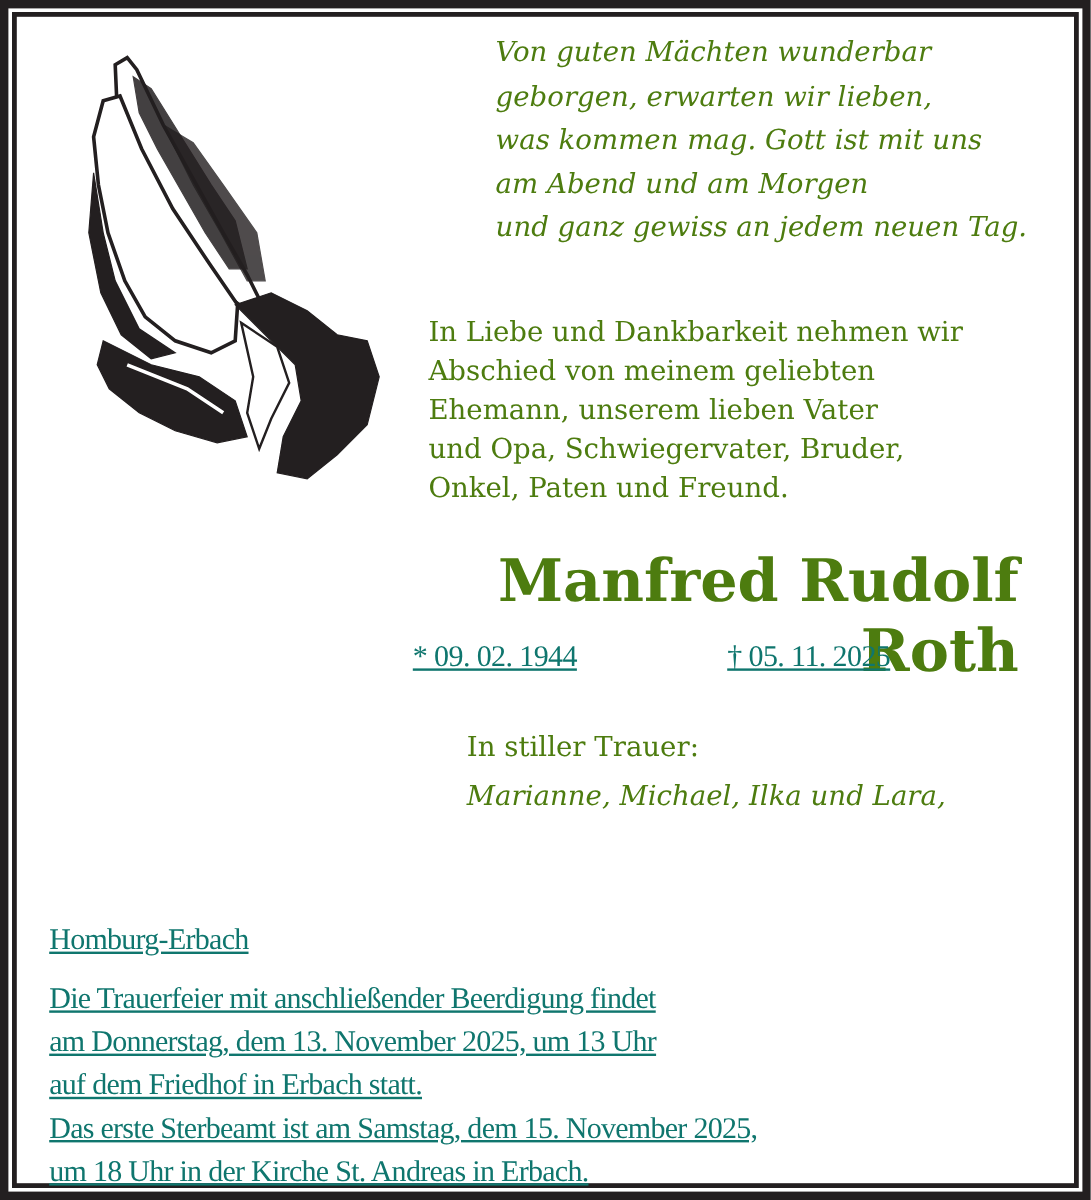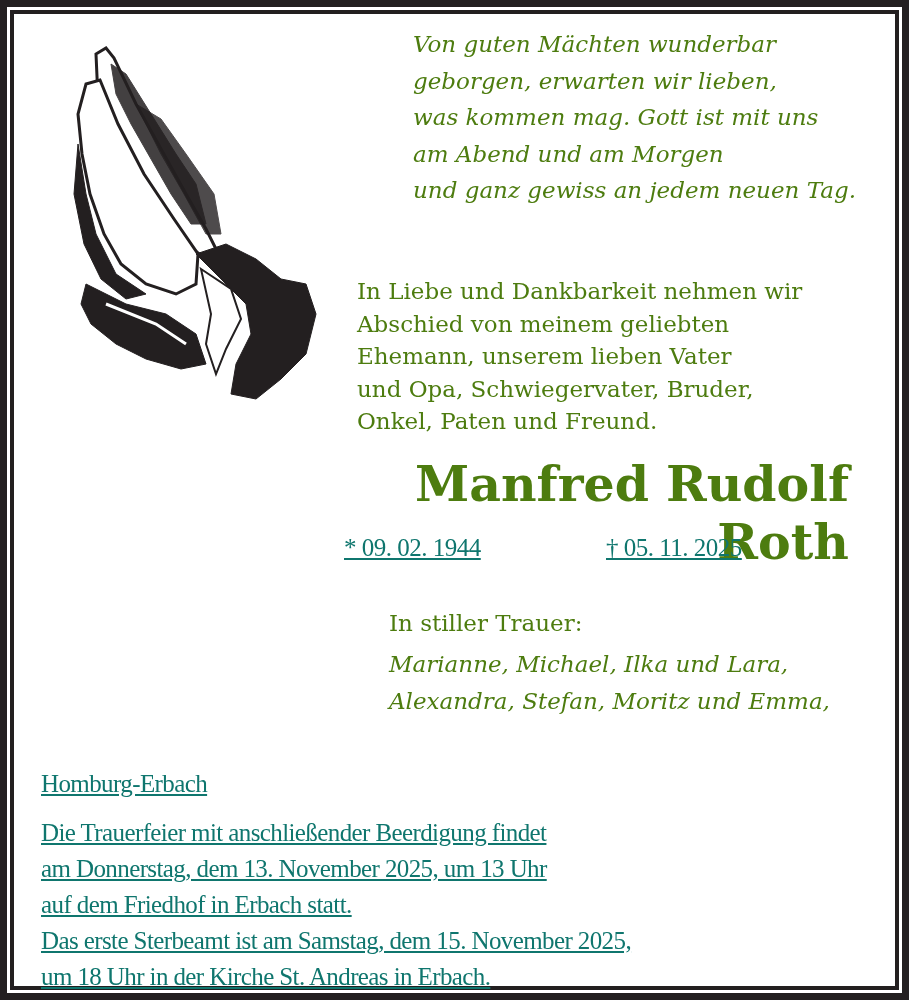--- a/index.html
+++ b/index.html
@@ -3,21 +3,21 @@
 <meta charset="utf-8">
 <style>
   html, body { margin: 0; padding: 0; background: #fff; }
   body { width: 909px; height: 1000px; position: relative; overflow: hidden; }
   .frame-outer { position: absolute; left: 0; top: 0; width: 909px; height: 1000px; box-sizing: border-box; border: 7px solid #231f20; }
   .frame-inner { position: absolute; left: 10px; top: 10px; right: 10px; bottom: 10px; box-sizing: border-box; border: 4px solid #231f20; }
   .serif { font-family: "DejaVu Serif", "Liberation Serif", serif; color: #4d7c0f; }
   .cond { font-family: "Liberation Serif", serif; color: #0f766e; text-decoration: underline; }
   .hands { position: absolute; left: 66px; top: 44px; width: 255px; height: 360px; }
   .quote { position: absolute; left: 413px; top: 26px; font-style: italic; font-size: 23px; line-height: 36.5px; white-space: pre; }
-  .intro { position: absolute; left: 357px; top: 261px; font-size: 23px; line-height: 32.5px; white-space: pre; margin-top: 14px; }
+  .intro { position: absolute; left: 357px; top: 261px; font-size: 23px; line-height: 32.5px; white-space: pre; }
   .name { position: absolute; left: 0; right: 60px; top: 455px; text-align: right; padding-right: 8px; font-size: 49px; font-weight: bold; letter-spacing: 0px; }
   .name span { position: absolute; left: 277px; }
   .dates { position: absolute; top: 534px; font-size: 25px; letter-spacing: -0.5px; }
   .born { left: 344px; }
   .died { left: 606px; }
   .mourn-head { position: absolute; left: 389px; top: 610px; font-size: 23px; white-space: pre; }
   .mourn { position: absolute; left: 389px; top: 646px; font-style: italic; font-size: 23px; line-height: 36.5px; white-space: pre; }
   .place { position: absolute; left: 41px; top: 770px; font-size: 25px; letter-spacing: -0.6px; }
   .funeral { position: absolute; left: 41px; top: 815px; font-size: 25px; line-height: 36px; letter-spacing: -0.6px; white-space: pre; }
 </style>
@@ -48,17 +48,17 @@
 <div class="intro serif"><div>In Liebe und Dankbarkeit nehmen wir</div><div>Abschied von meinem geliebten</div><div>Ehemann, unserem lieben Vater</div><div>und Opa, Schwiegervater, Bruder,</div><div>Onkel, Paten und Freund.</div></div>
 
 <div class="name serif">
     <span>Manfred Rudolf Roth</span>
   </div>
 
 <div class="dates born cond">* 09. 02. 1944</div>
 <div class="dates died cond">† 05. 11. 2025</div>
 
 <div class="mourn-head serif">In stiller Trauer:</div>
-<div class="mourn serif"><div>Marianne, Michael, Ilka und Lara,</div><div>Alexandra, Stefan, Moritz und Emma,</div></div>
+<div class="mourn serif"><div>Marianne, Michael, Ilka und Lara,</div></div>
 
 <div class="place cond">Homburg-Erbach</div>
 
 <div class="funeral cond"><div>Die Trauerfeier mit anschließender Beerdigung findet</div><div>am Donnerstag, dem 13. November 2025, um 13 Uhr</div><div>auf dem Friedhof in Erbach statt.</div><div>Das erste Sterbeamt ist am Samstag, dem 15. November 2025,</div><div>um 18 Uhr in der Kirche St. Andreas in Erbach.</div></div>
 
 </body></html>

